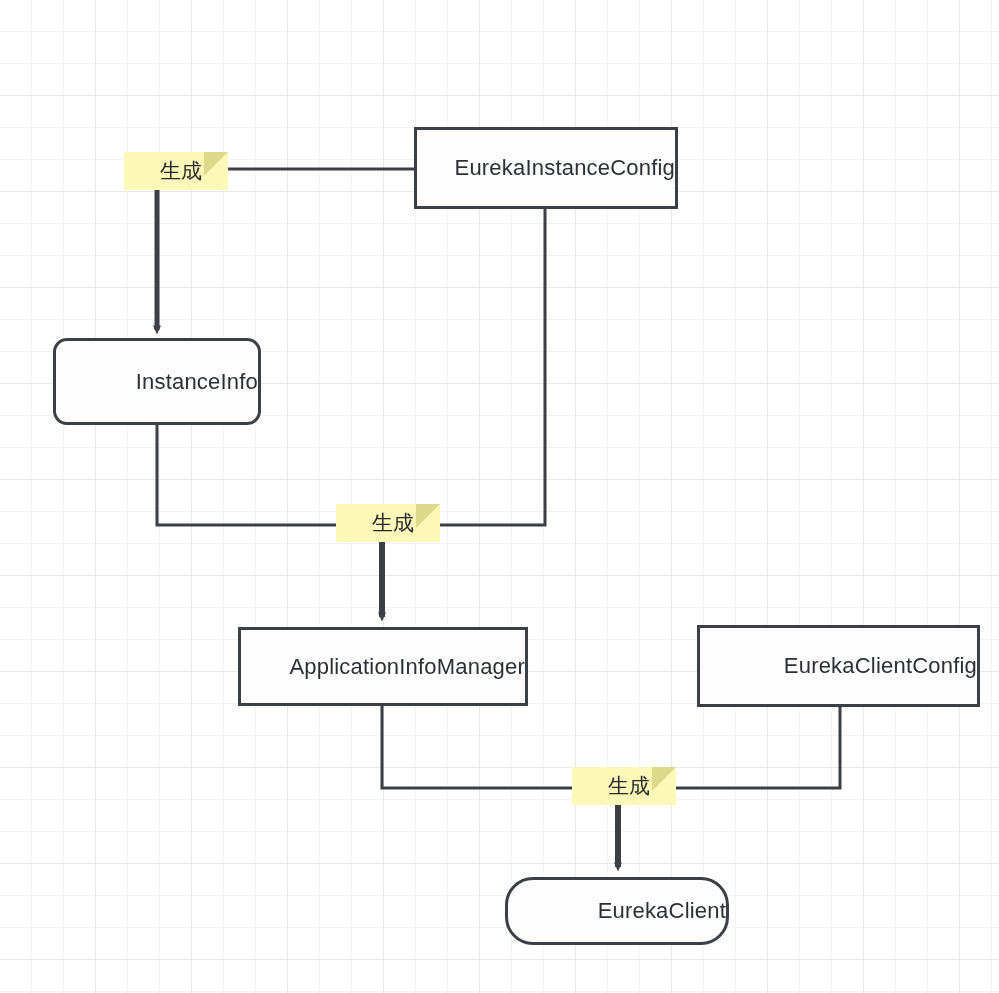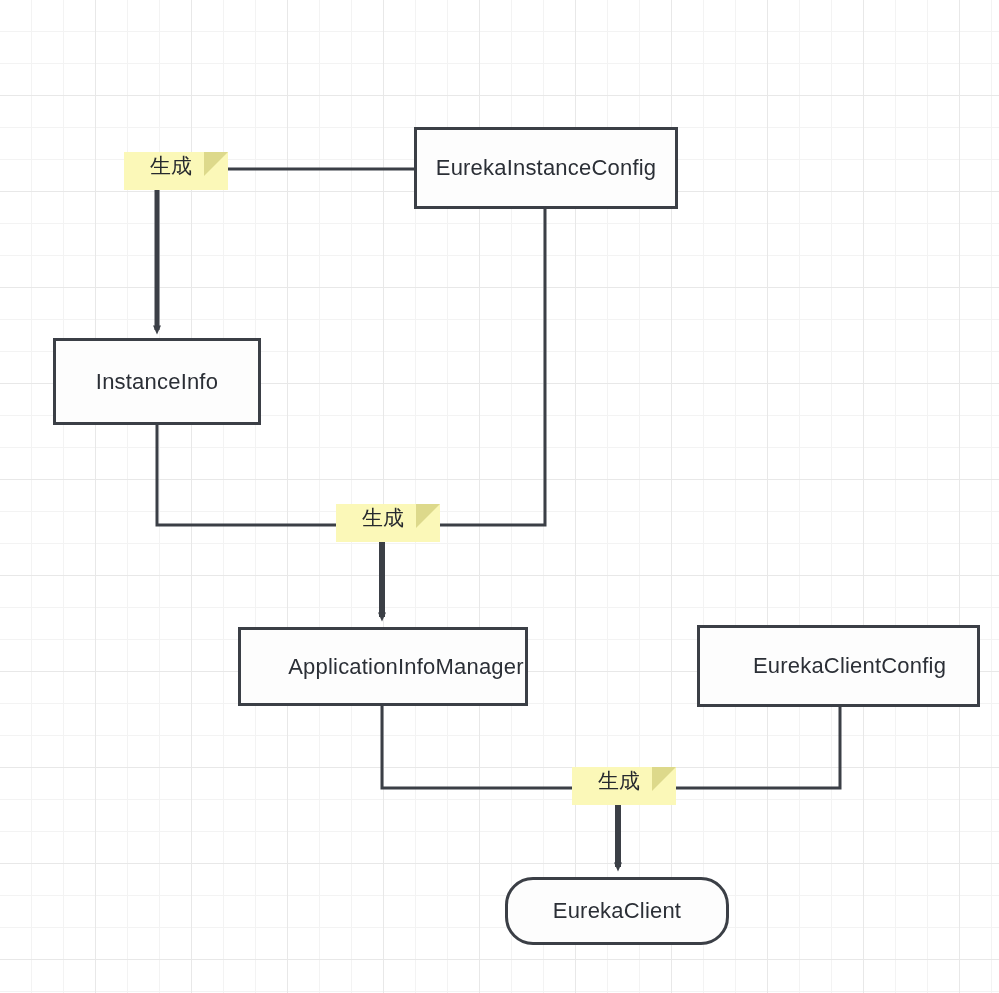--- a/index.html
+++ b/index.html
@@ -36,34 +36,35 @@
     height: 993px;
     pointer-events: none;
   }
   .node {
     position: absolute;
     box-sizing: border-box;
     background: #fdfdfd;
     border: 3px solid #3b3f46;
     display: flex;
     align-items: center;
-    justify-content: center;
+    justify-content: flex-end;
     color: #2b2f36;
     font-size: 22px;
     letter-spacing: 0.2px;
     white-space: nowrap;
   }
   .note {
     position: absolute;
     box-sizing: border-box;
     background: #fbf8b8;
     color: #26292e;
     font-size: 21px;
     display: flex;
-    padding-left: 26px;
+    align-items: center;
+    padding-left: 36px;
     white-space: nowrap;
   }
   .note .fold {
     position: absolute;
     right: 0;
     top: 0;
     width: 0;
     height: 0;
     border-top: 24px solid #ddd98b;
     border-right: 24px solid transparent;
@@ -95,21 +96,21 @@
 
     <path d="M840,707 L840,788 L668,788" fill="none" stroke="#3b3f46" stroke-width="3"></path>
 
     <path d="M618,805 L618,867" fill="none" stroke="#3b3f46" stroke-width="6" marker-end="url(#arrowhead)"></path>
   </svg>
 
   <div class="node" style="left:414px; top:127px; width:264px; height:82px;">
     <span>EurekaInstanceConfig</span>
   </div>
 
-  <div class="node" style="left:53px; top:338px; width:208px; height:87px;">
+  <div class="node" style="left:53px; top:338px; width:208px; height:87px;border-radius:14px;">
     <span>InstanceInfo</span>
   </div>
 
   <div class="node" style="left:238px; top:627px; width:290px; height:79px;padding-left:46px;">
     <span>ApplicationInfoManager</span>
   </div>
 
   <div class="node" style="left:697px; top:625px; width:283px; height:82px;padding-left:22px;">
     <span>EurekaClientConfig</span>
   </div>

